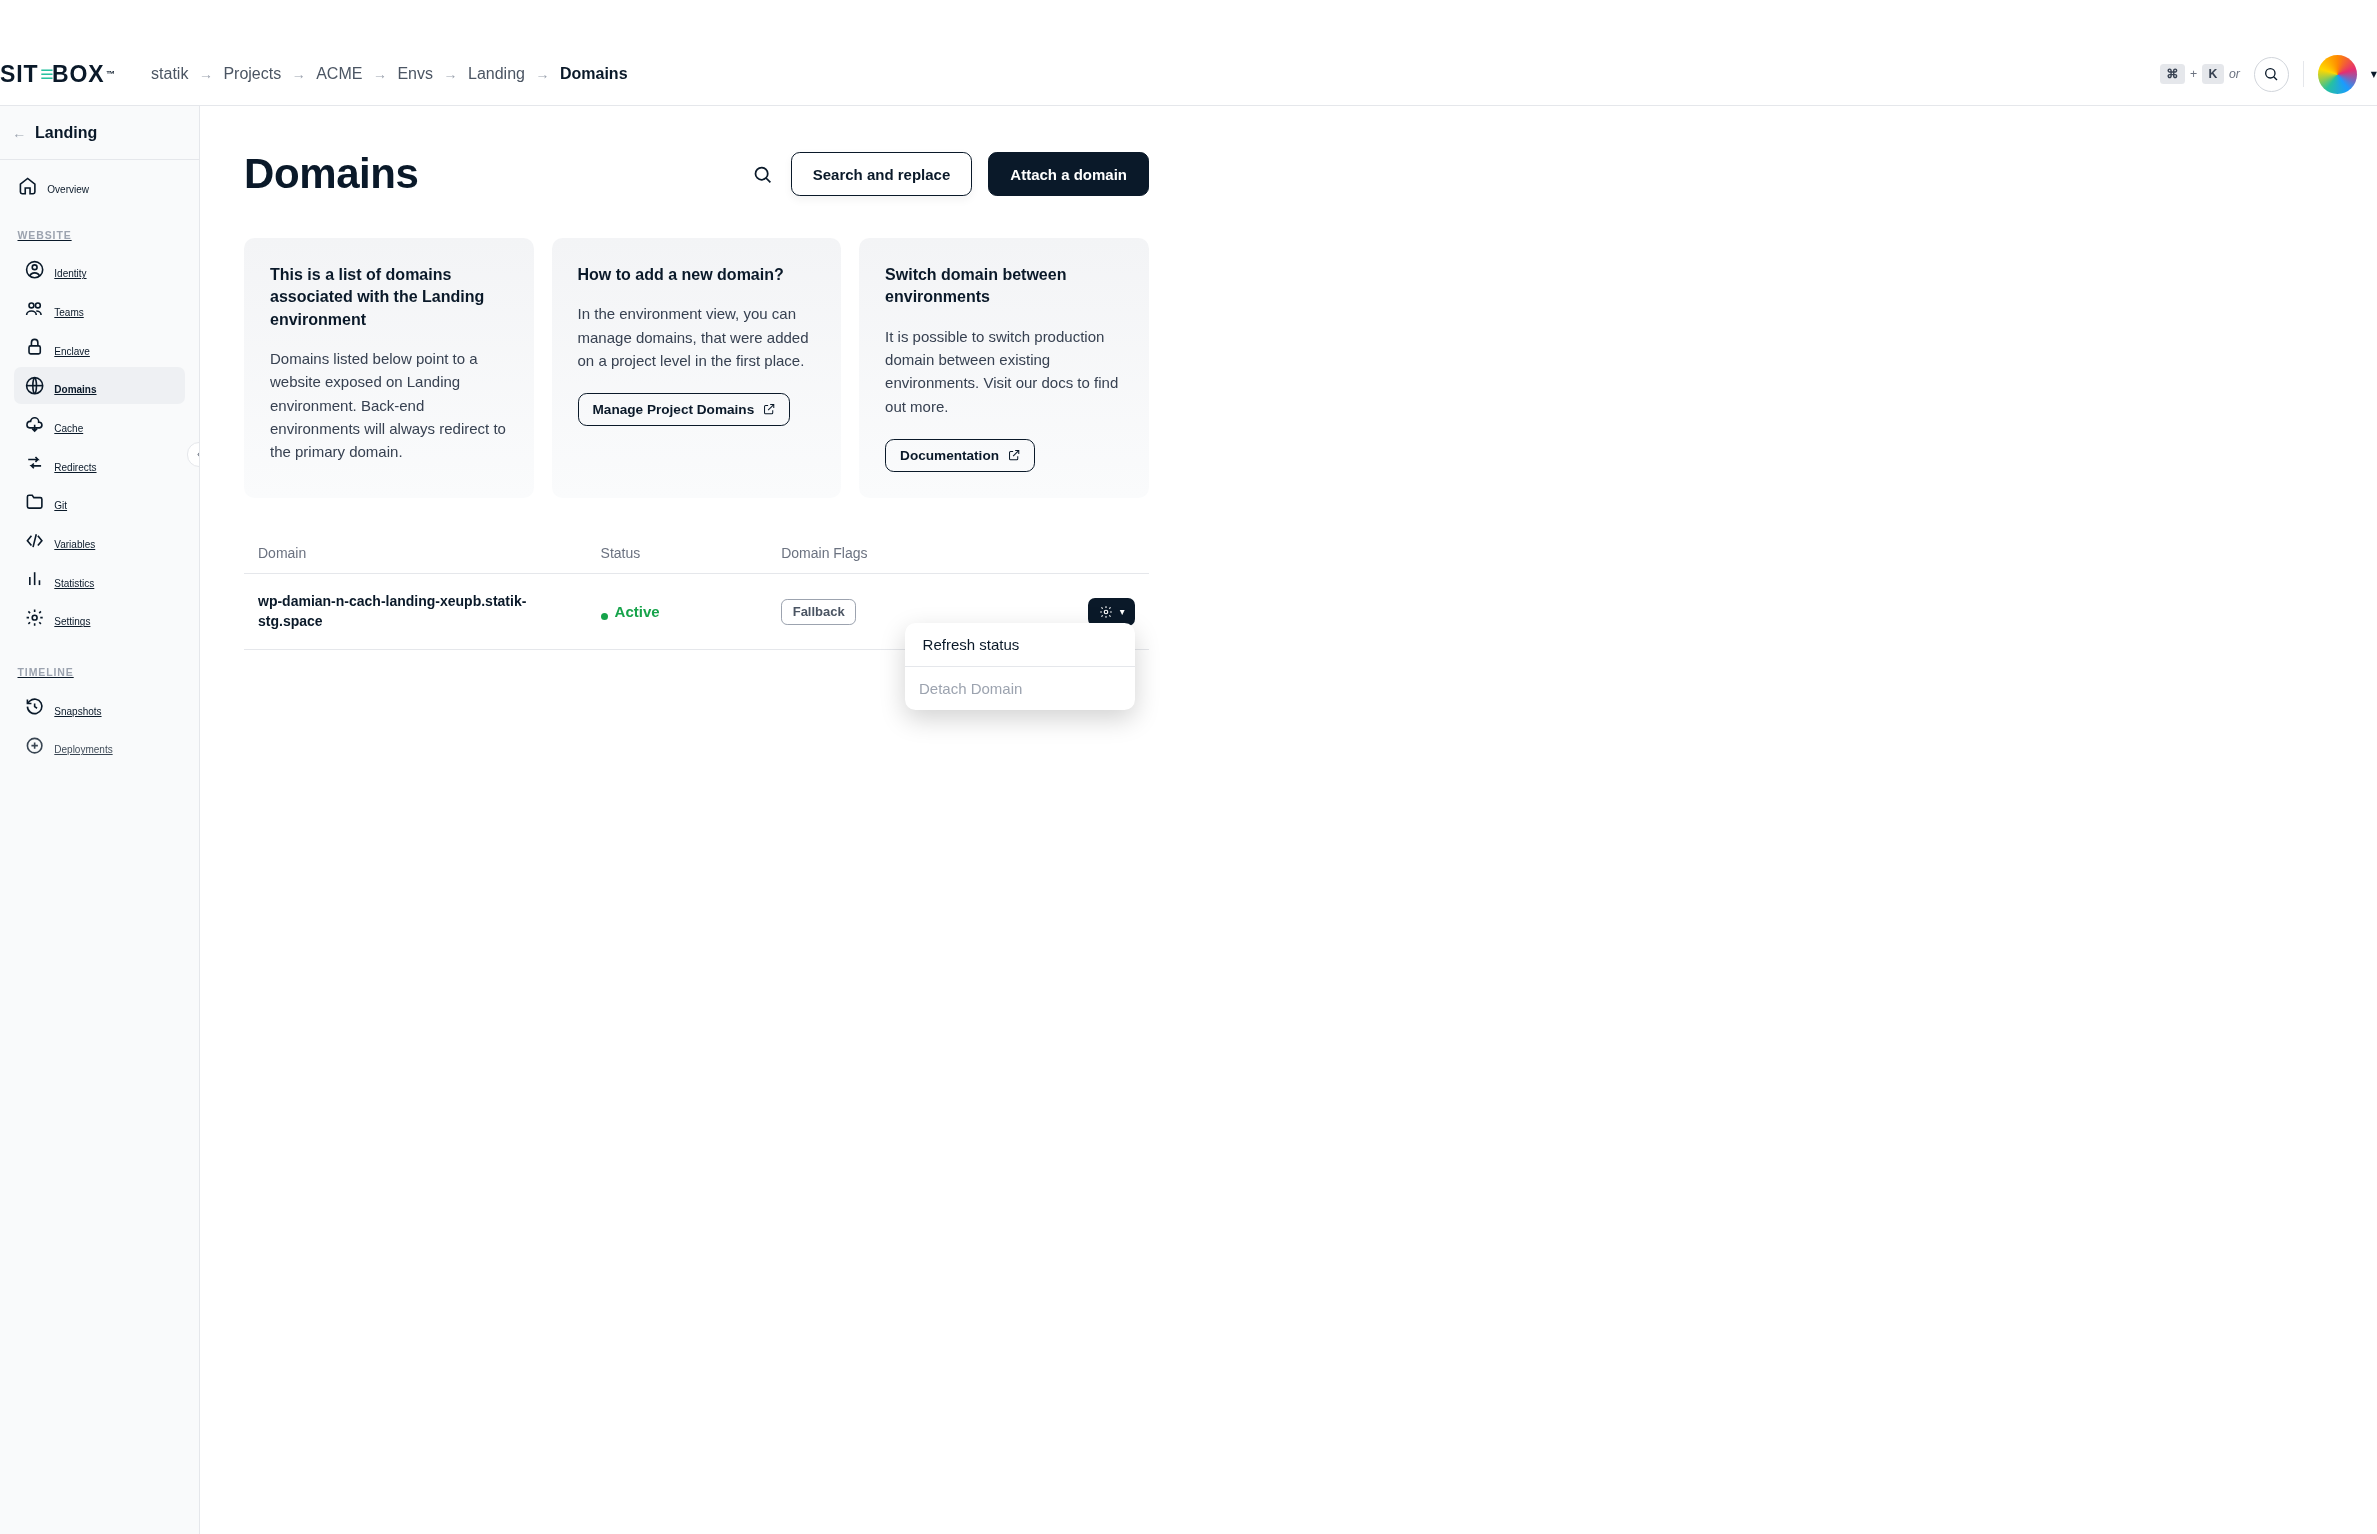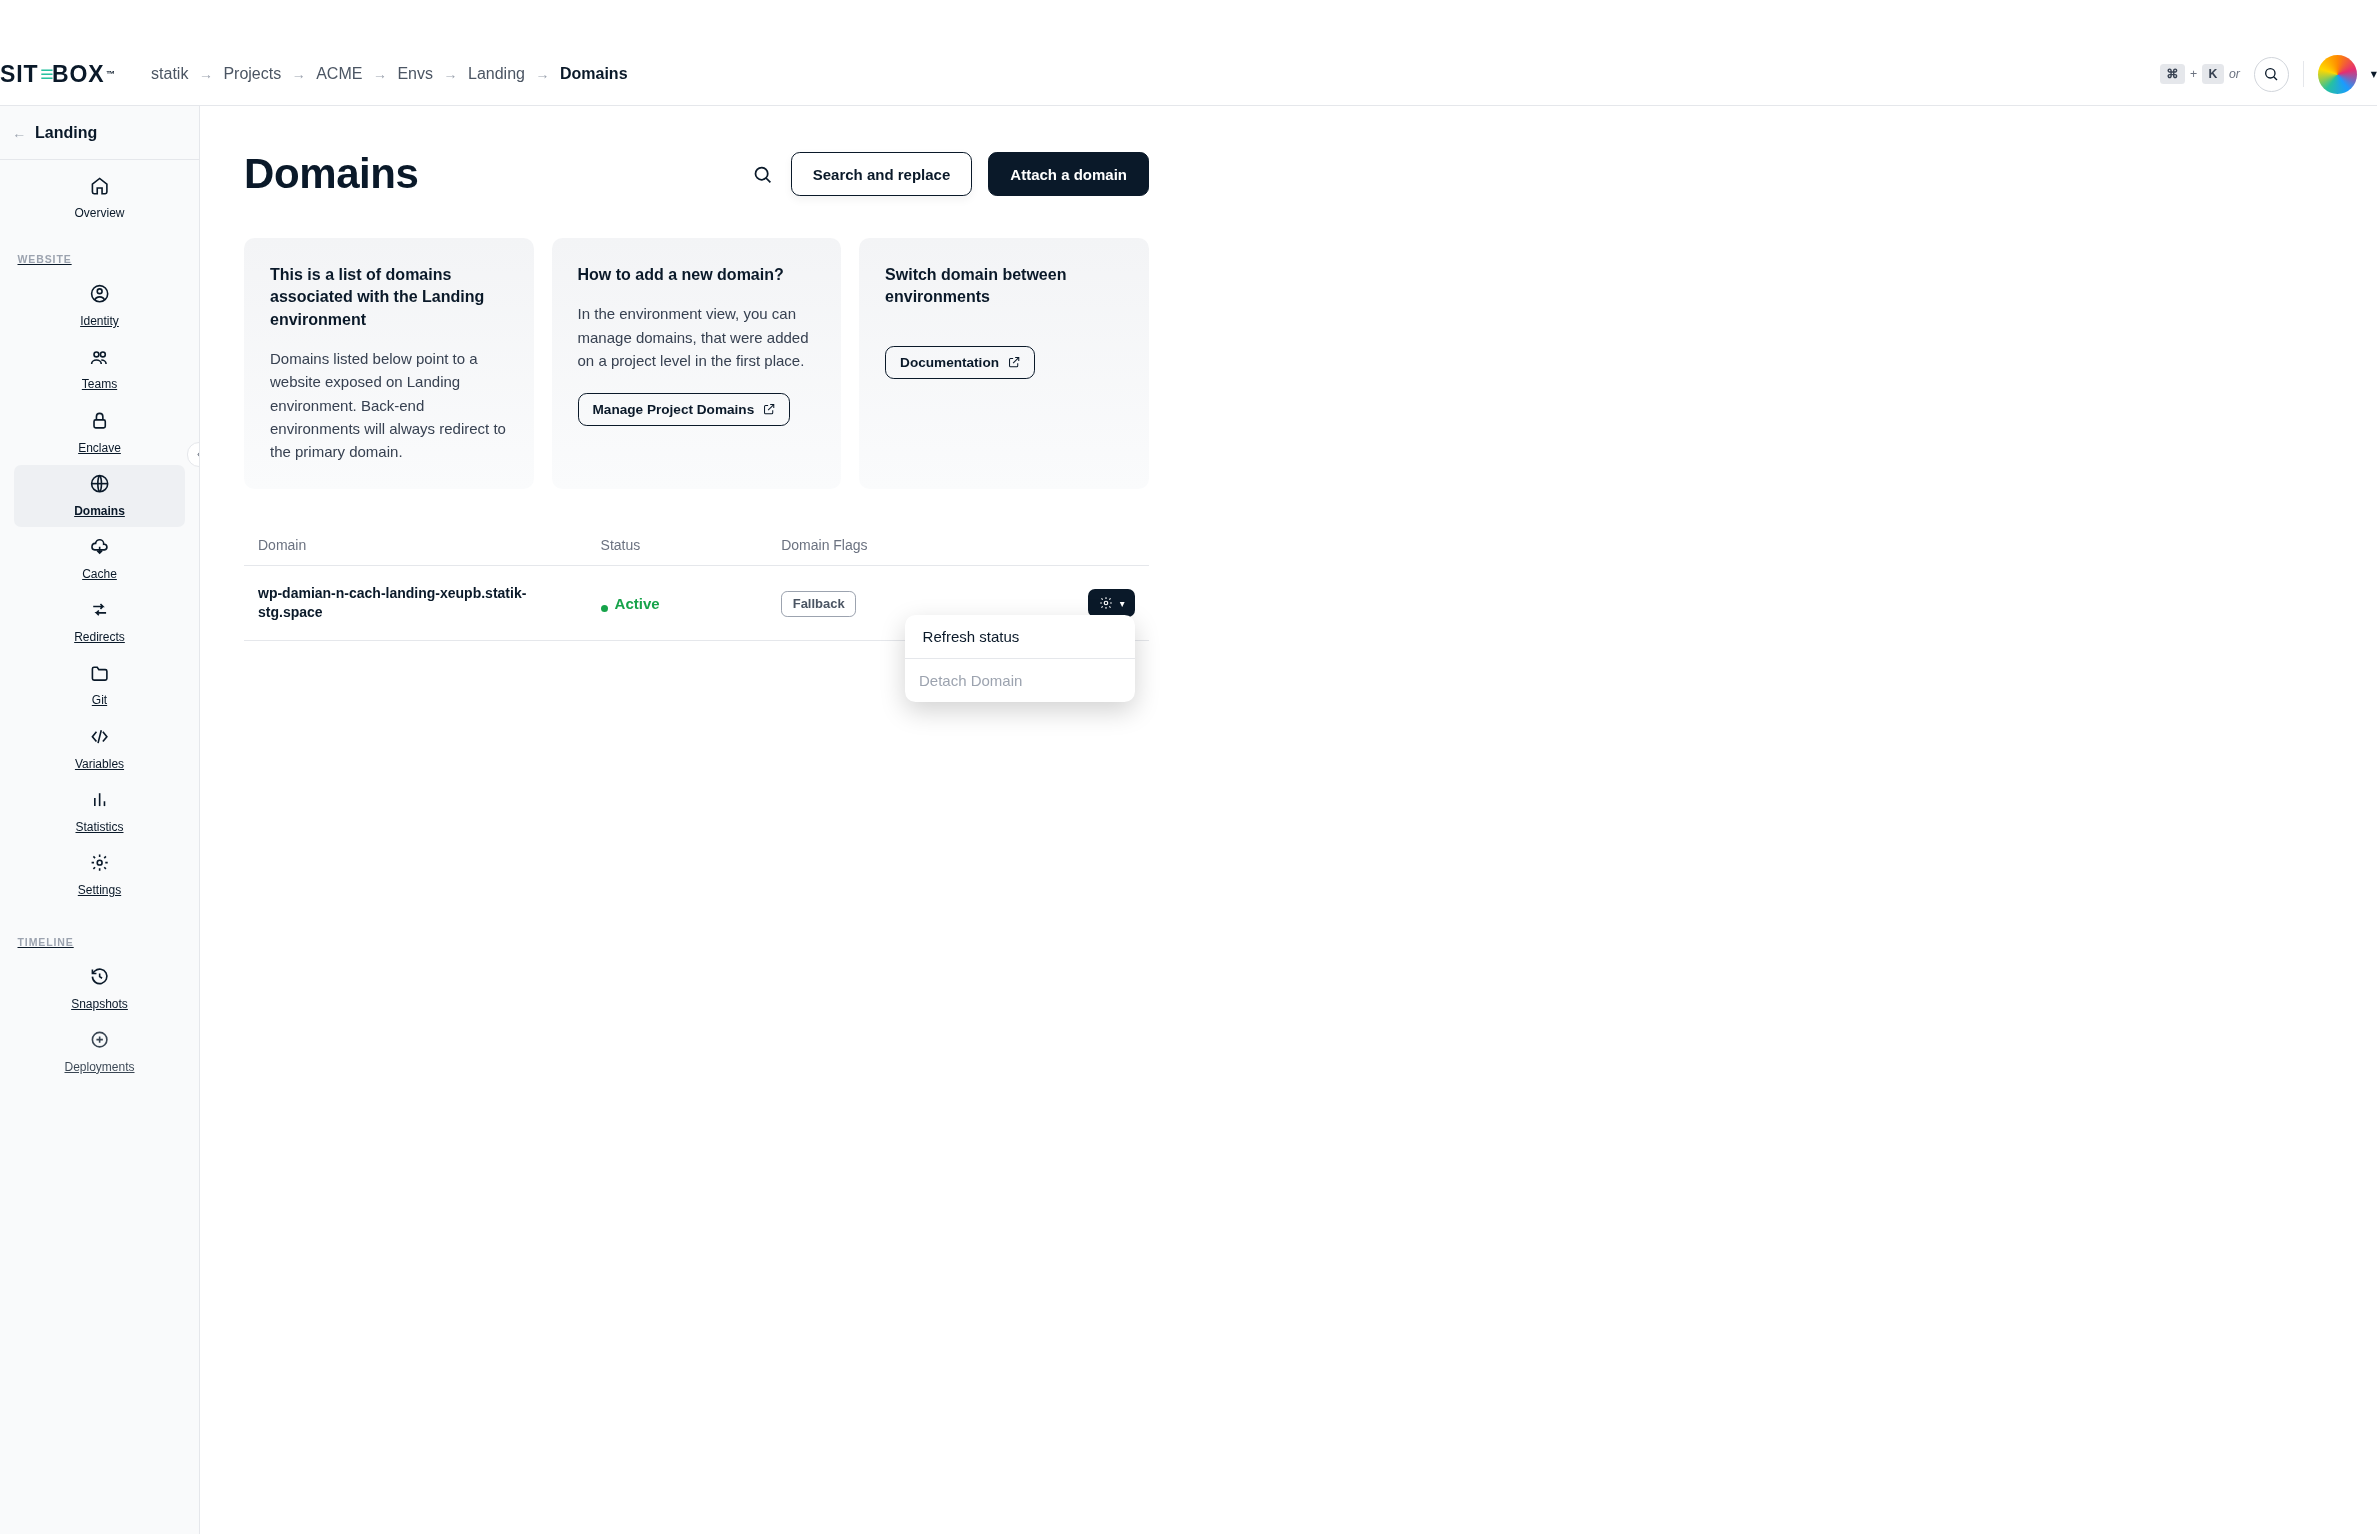--- a/index.html
+++ b/index.html
@@ -63,24 +63,24 @@
       display:flex; align-items:center; gap:8.8px;
       padding:17.6px 12.3px; border-bottom:0.9px solid #e5e7eb; cursor:pointer;
     }
     .sidebar-back .label { font-weight:700; font-size:16px; }
     .sidebar-section { padding:21px 7px 7px;text-decoration:underline; }
     .sidebar-heading {
       font-size:10.5px; letter-spacing:0.9px; color:#9ca3af; font-weight:600;
       padding:0 10.5px 8.8px;
     }
     .sidebar-item {
-      display:flex; align-items:center; gap:10.5px;
+      display:flex; align-items:flex-end; gap:10.5px;
       padding:8.8px 10.5px; margin:1.8px 7px;
       border-radius:7px; cursor:pointer;
-      font-size:12px; color:#0a1929;flex-direction:column;
+      font-size:10px; color:#0a1929;
     }
     .sidebar-item.top { margin:7px 7px 3.5px; }
     .sidebar-item.active { background:#eef0f3; font-weight:600; }
     .sidebar-item .icon { width:19.3px; height:19.3px; display:flex; align-items:center; justify-content:center; color:#0a1929; }
 
     
     .main { flex:1; padding:44px 44px 35px; max-width: 993px; }
     .page-header {
       display:flex; align-items:center; justify-content:space-between; margin-bottom:40px;
     }
@@ -356,20 +356,21 @@
           <span>Manage Project Domains</span>
           <svg width="12.3" height="12.3" viewBox="0 0 24 24">
               <path d="M14 3h7v7"></path>
               <path d="M10 14L21 3"></path>
               <path d="M19 14v5a2 2 0 0 1-2 2H5a2 2 0 0 1-2-2V7a2 2 0 0 1 2-2h5"></path>
             </svg>
         </div>
       </div>
       <div class="card">
         <h3>Switch domain between environments</h3>
+        <p>It is possible to switch production domain between existing environments. Visit our docs to find out more.</p>
         <div class="card-link">
           <span>Documentation</span>
           <svg width="12.3" height="12.3" viewBox="0 0 24 24">
               <path d="M14 3h7v7"></path>
               <path d="M10 14L21 3"></path>
               <path d="M19 14v5a2 2 0 0 1-2 2H5a2 2 0 0 1-2-2V7a2 2 0 0 1 2-2h5"></path>
             </svg>
         </div>
       </div>
     </div>

